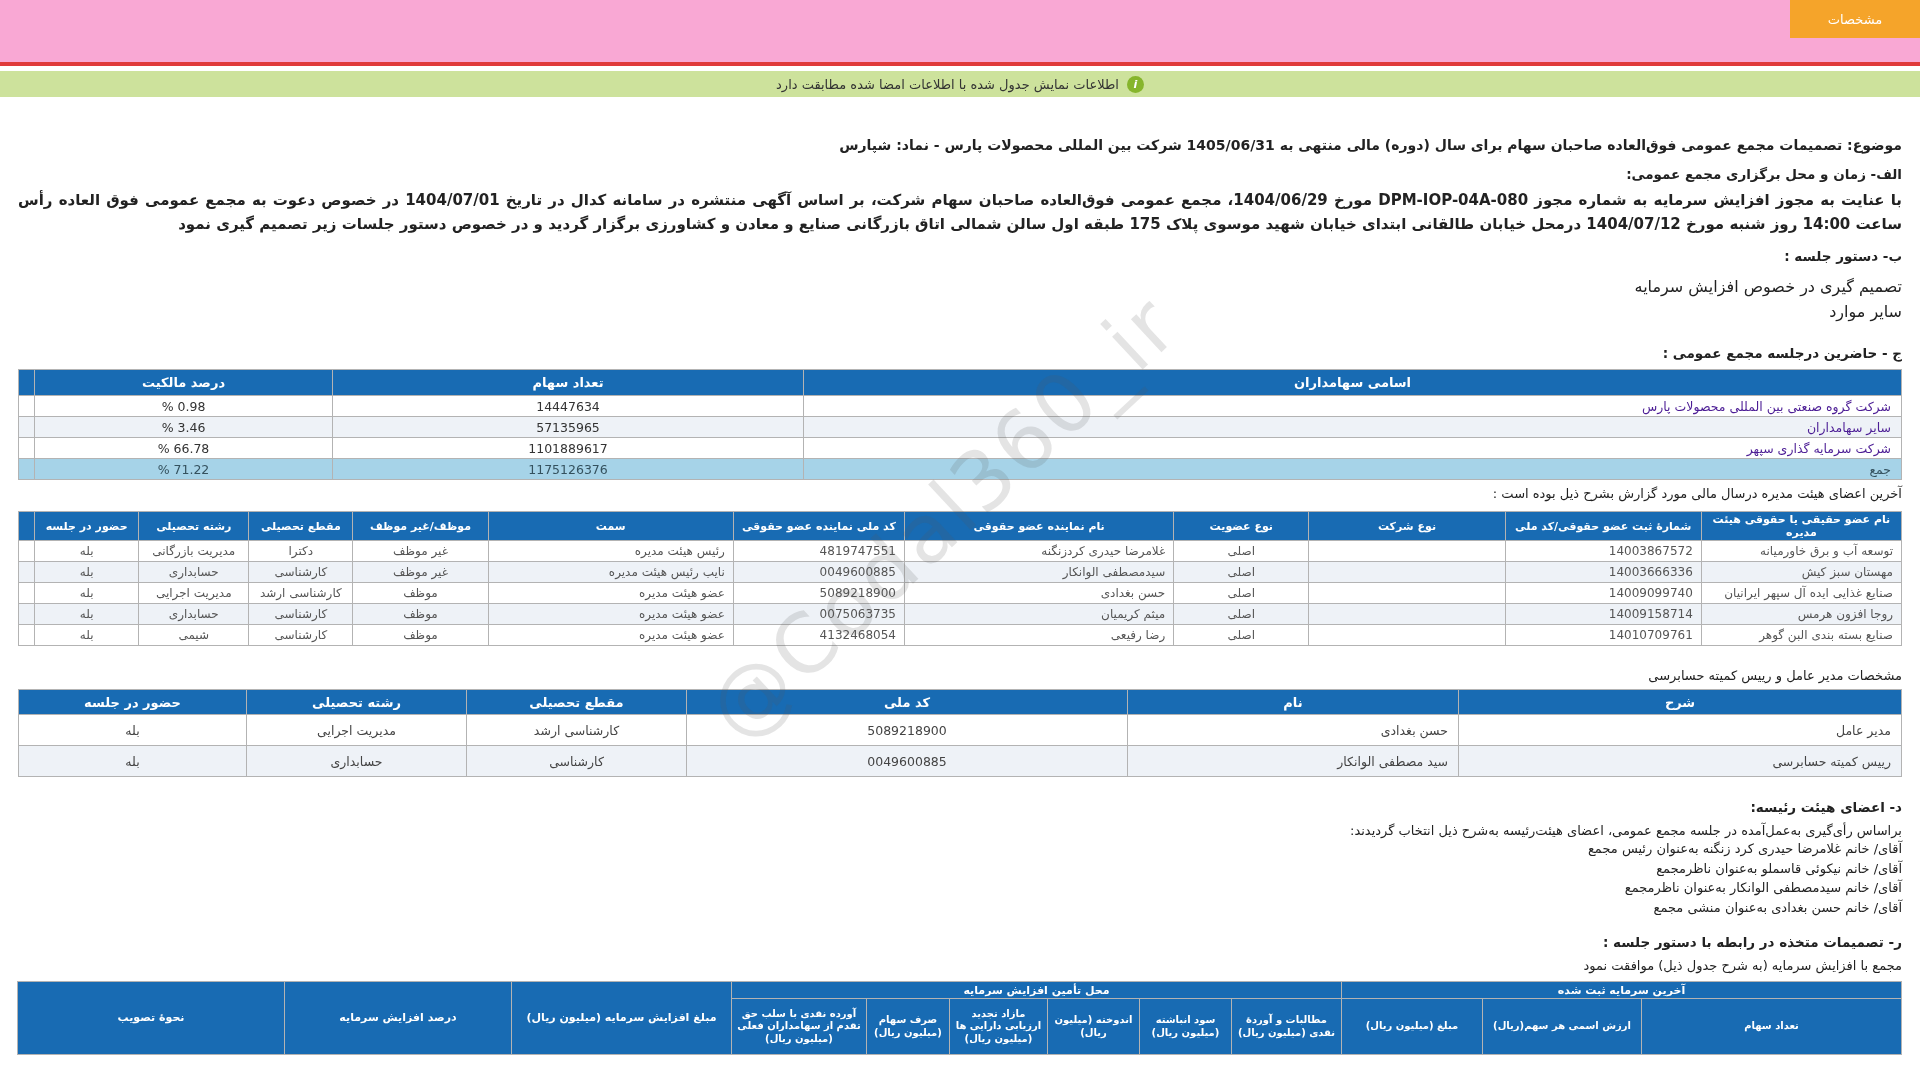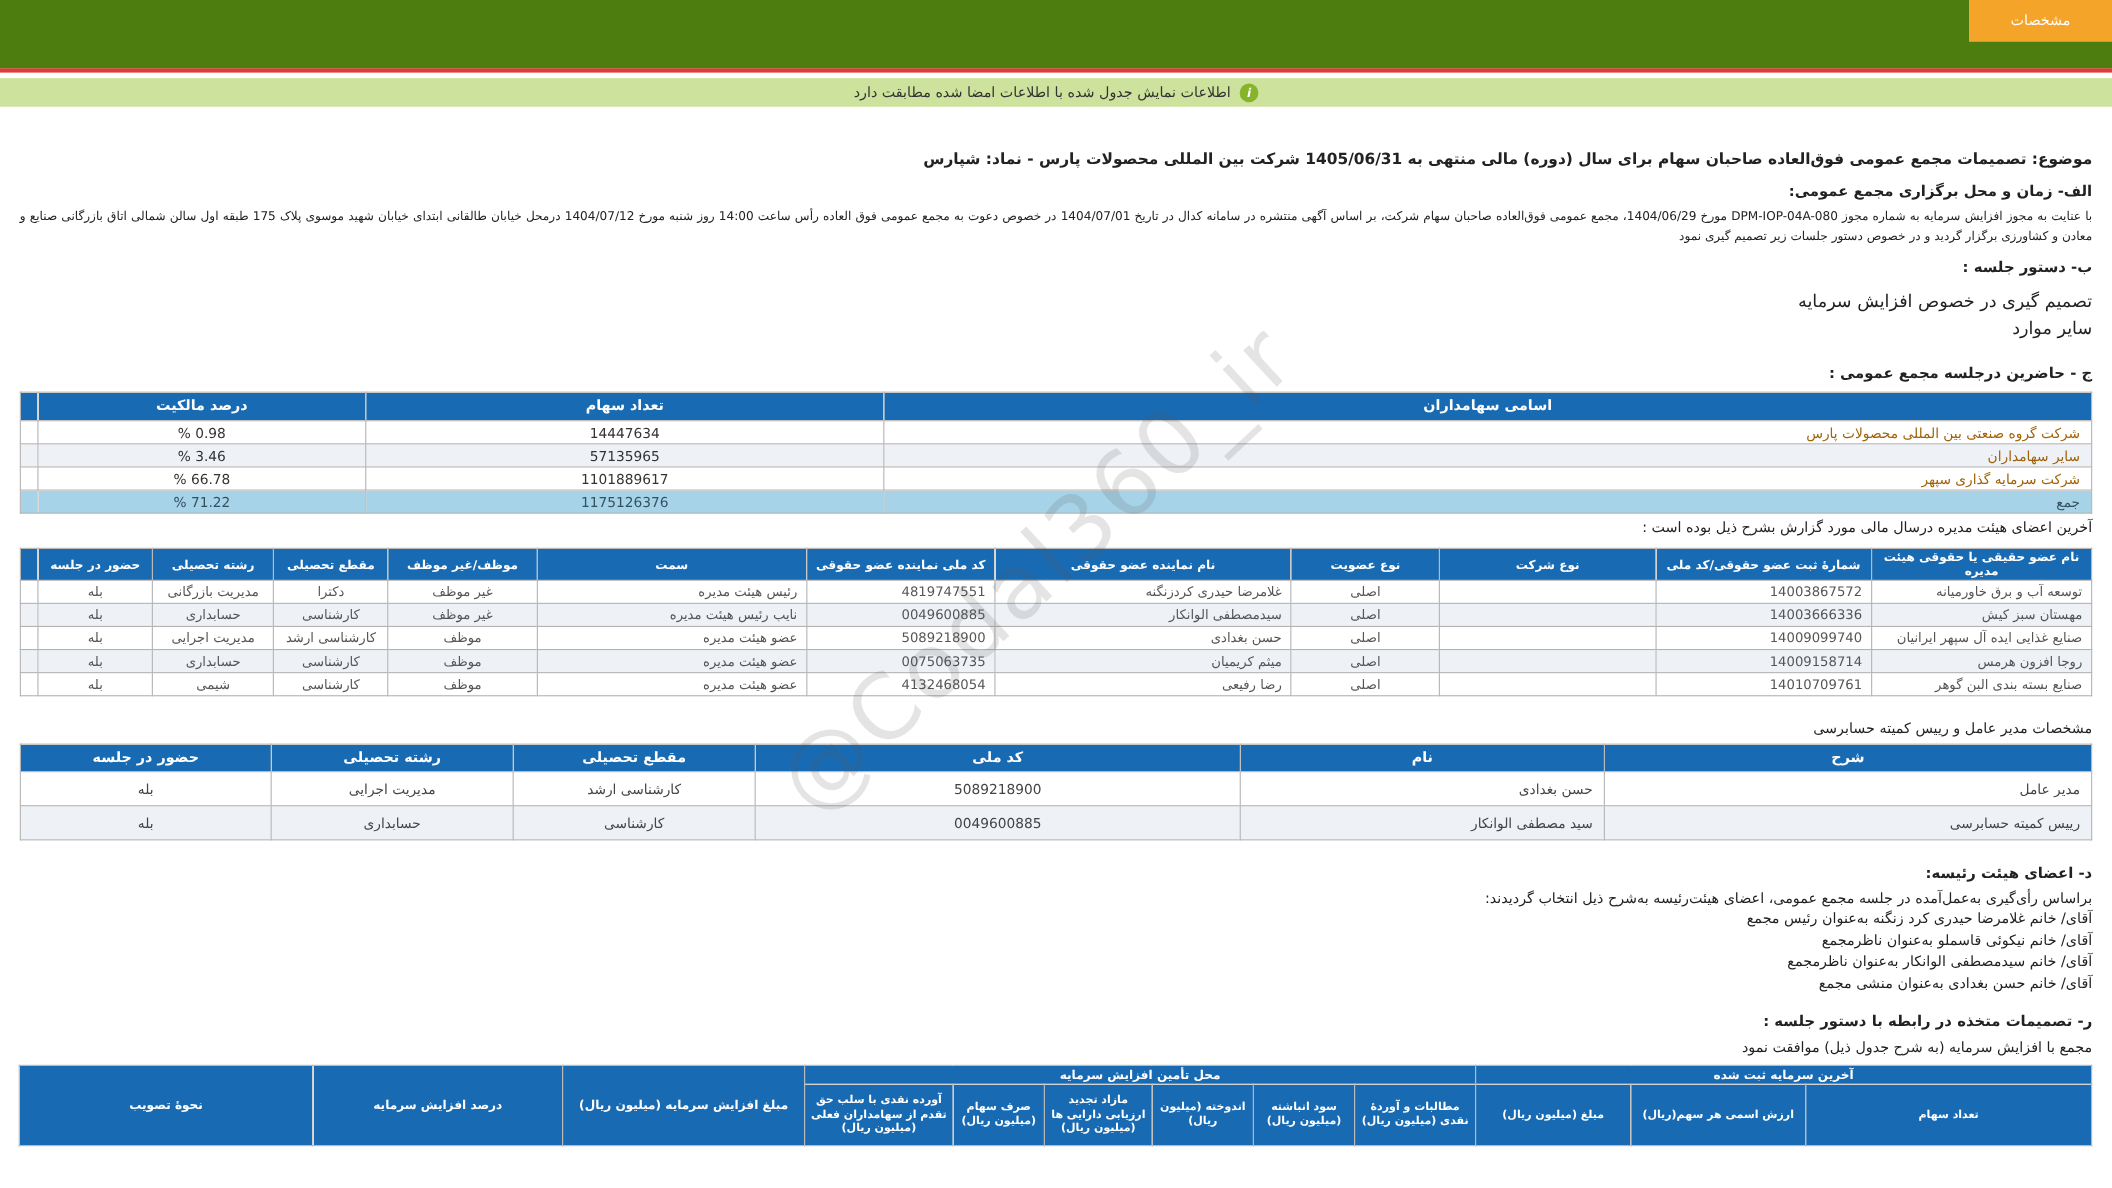--- a/index.html
+++ b/index.html
@@ -5,21 +5,21 @@
   * { box-sizing: border-box; margin: 0; padding: 0; }
   html, body { width: 1920px; height: 1080px; overflow: hidden; }
   body {
     font-family: "DejaVu Sans", sans-serif;
     direction: rtl;
     background: #ffffff;
     color: #222;
     position: relative;
   }
   
-  .topbar { height: 62px; background: #4d7c0f; position: relative; }
+  .topbar { height: 62px; background: #f9a8d4; position: relative; }
   .topbar-tab {
     position: absolute; top: 0; right: 0; width: 130px; height: 38px;
     background: #f5a42a; color: #fff; font-size: 13px;
     display: flex; align-items: center; justify-content: center; cursor: pointer;
   }
   .redline { height: 4px; background: #e03a3a; }
   .notice {
     margin-top: 5px; height: 26px; background: #cde29c;
     display: flex; align-items: center; justify-content: center; gap: 8px;
     font-size: 13px; color: #333;
@@ -28,21 +28,21 @@
     width: 17px; height: 17px; border-radius: 50%;
     background: #86b52c; color: #fff; font-weight: bold; font-style: italic;
     font-size: 11px; display: flex; align-items: center; justify-content: center;
     flex: 0 0 auto;
   }
   
   .content { padding: 0 18px; position: relative; }
   .subject { margin-top: 40px; font-size: 14px; font-weight: bold; }
   .sec-heading { font-weight: bold; font-size: 13.5px; }
   .h-a { margin-top: 13px; }
-  .p-a { margin-top: 6px; font-size: 11px; line-height: 1.6; text-align: justify; }
+  .p-a { margin-top: 6px; font-size: 15px; line-height: 1.6; text-align: justify; font-weight: bold; }
   .h-b { margin-top: 12px; }
   .agenda-item { font-size: 16px; margin-top: 13px; }
   .agenda-item + .agenda-item { margin-top: 6px; }
   .h-c { margin-top: 24px; }
   .h-h { margin-top: 26px; }
   .sub-h { margin-top: 6px; font-size: 13px; }
   .exec-h { margin-top: 22px; font-size: 13px; }
   .h-d { margin-top: 22px; }
   .intro { margin-top: 8px; font-size: 13px; }
   .member { margin-top: 2px; font-size: 13px; line-height: 1.35; }
@@ -50,21 +50,21 @@
   .h-r { margin-top: 18px; }
   
   table { border-collapse: collapse; width: 100%; table-layout: fixed; }
   th, td { border: 1px solid #b3b3b3; text-align: center; overflow: hidden; padding: 1px 3px; }
   thead th { background: #186bb3; color: #fff; font-weight: bold; }
   td.marker { padding: 0; }
   
   .t1 { margin-top: 8px; }
   .t1 th { height: 26px; font-size: 13px; }
   .t1 td { height: 21px; font-size: 12.5px; color: #333; }
-  .t1 td.name { text-align: right; padding-right: 10px; color: #a16207; }
+  .t1 td.name { text-align: right; padding-right: 10px; color: #4c1d95; }
   .t1 tr.alt td { background: #eef2f7; }
   .t1 tr.total td { background: #a6d3e8; color: #34515e; }
   
   .t2 { margin-top: 10px; }
   .t2 th { height: 19px; font-size: 11px; padding: 1px 2px; }
   .t2 td { height: 21px; font-size: 12px; color: #555; }
   .t2 td.r { text-align: right; padding-right: 8px; }
   .t2 tr.alt td { background: #eef2f7; }
   
   .t3 { margin-top: 6px; }

